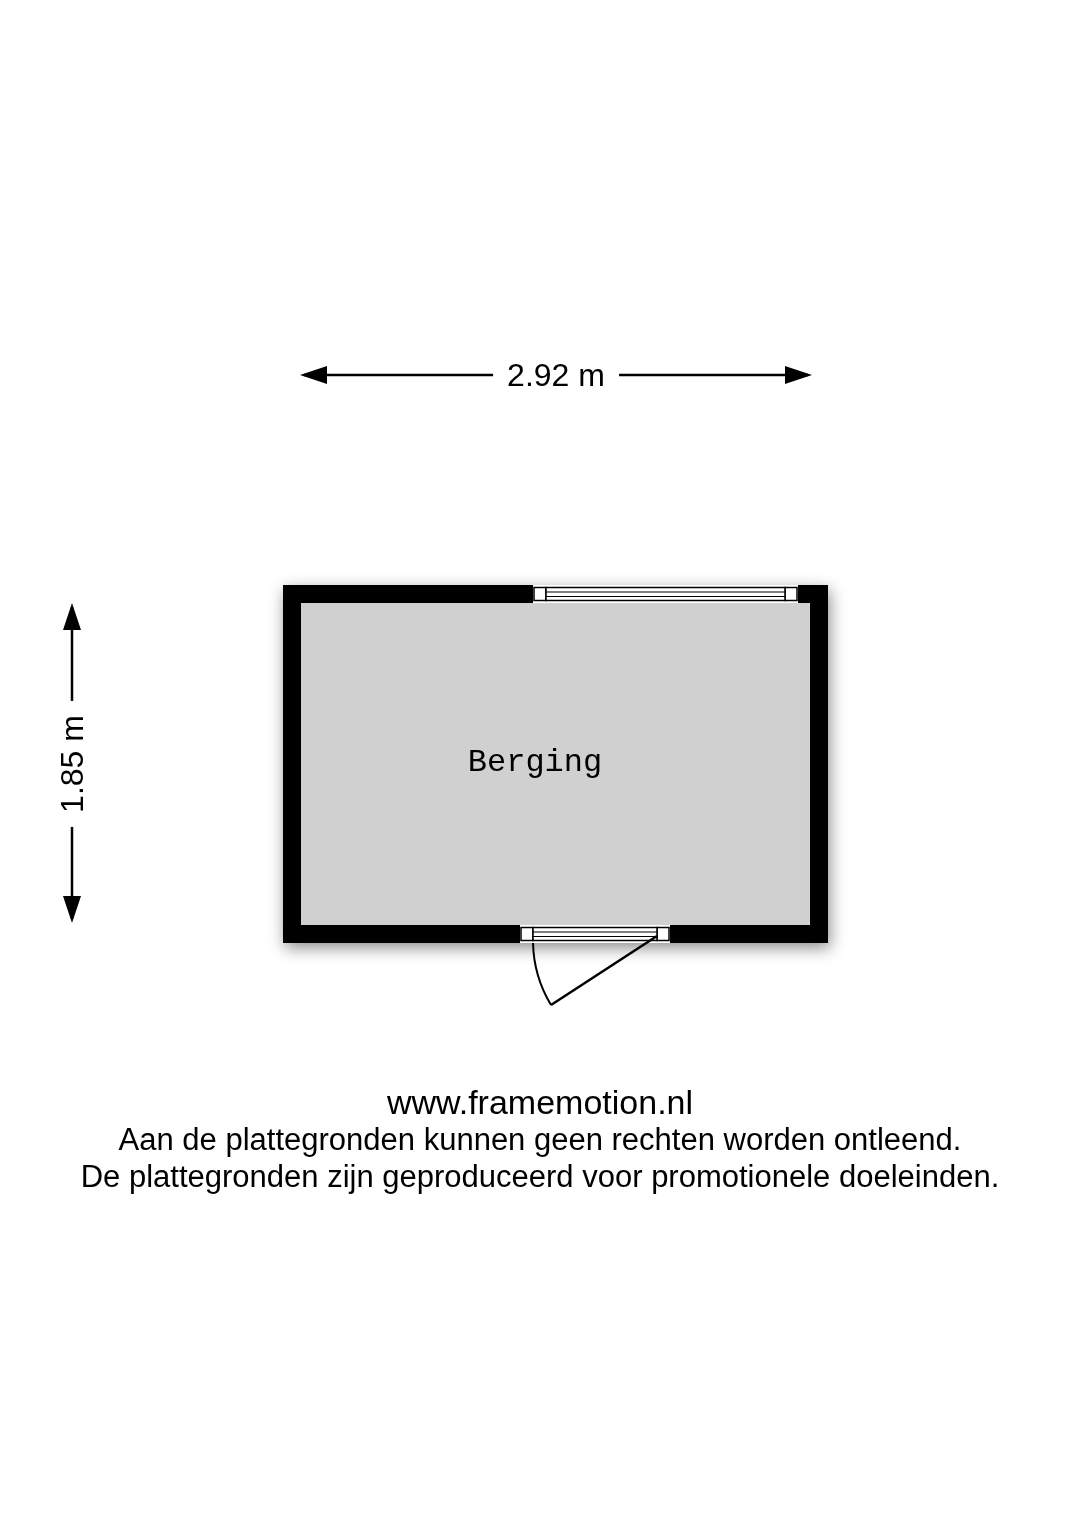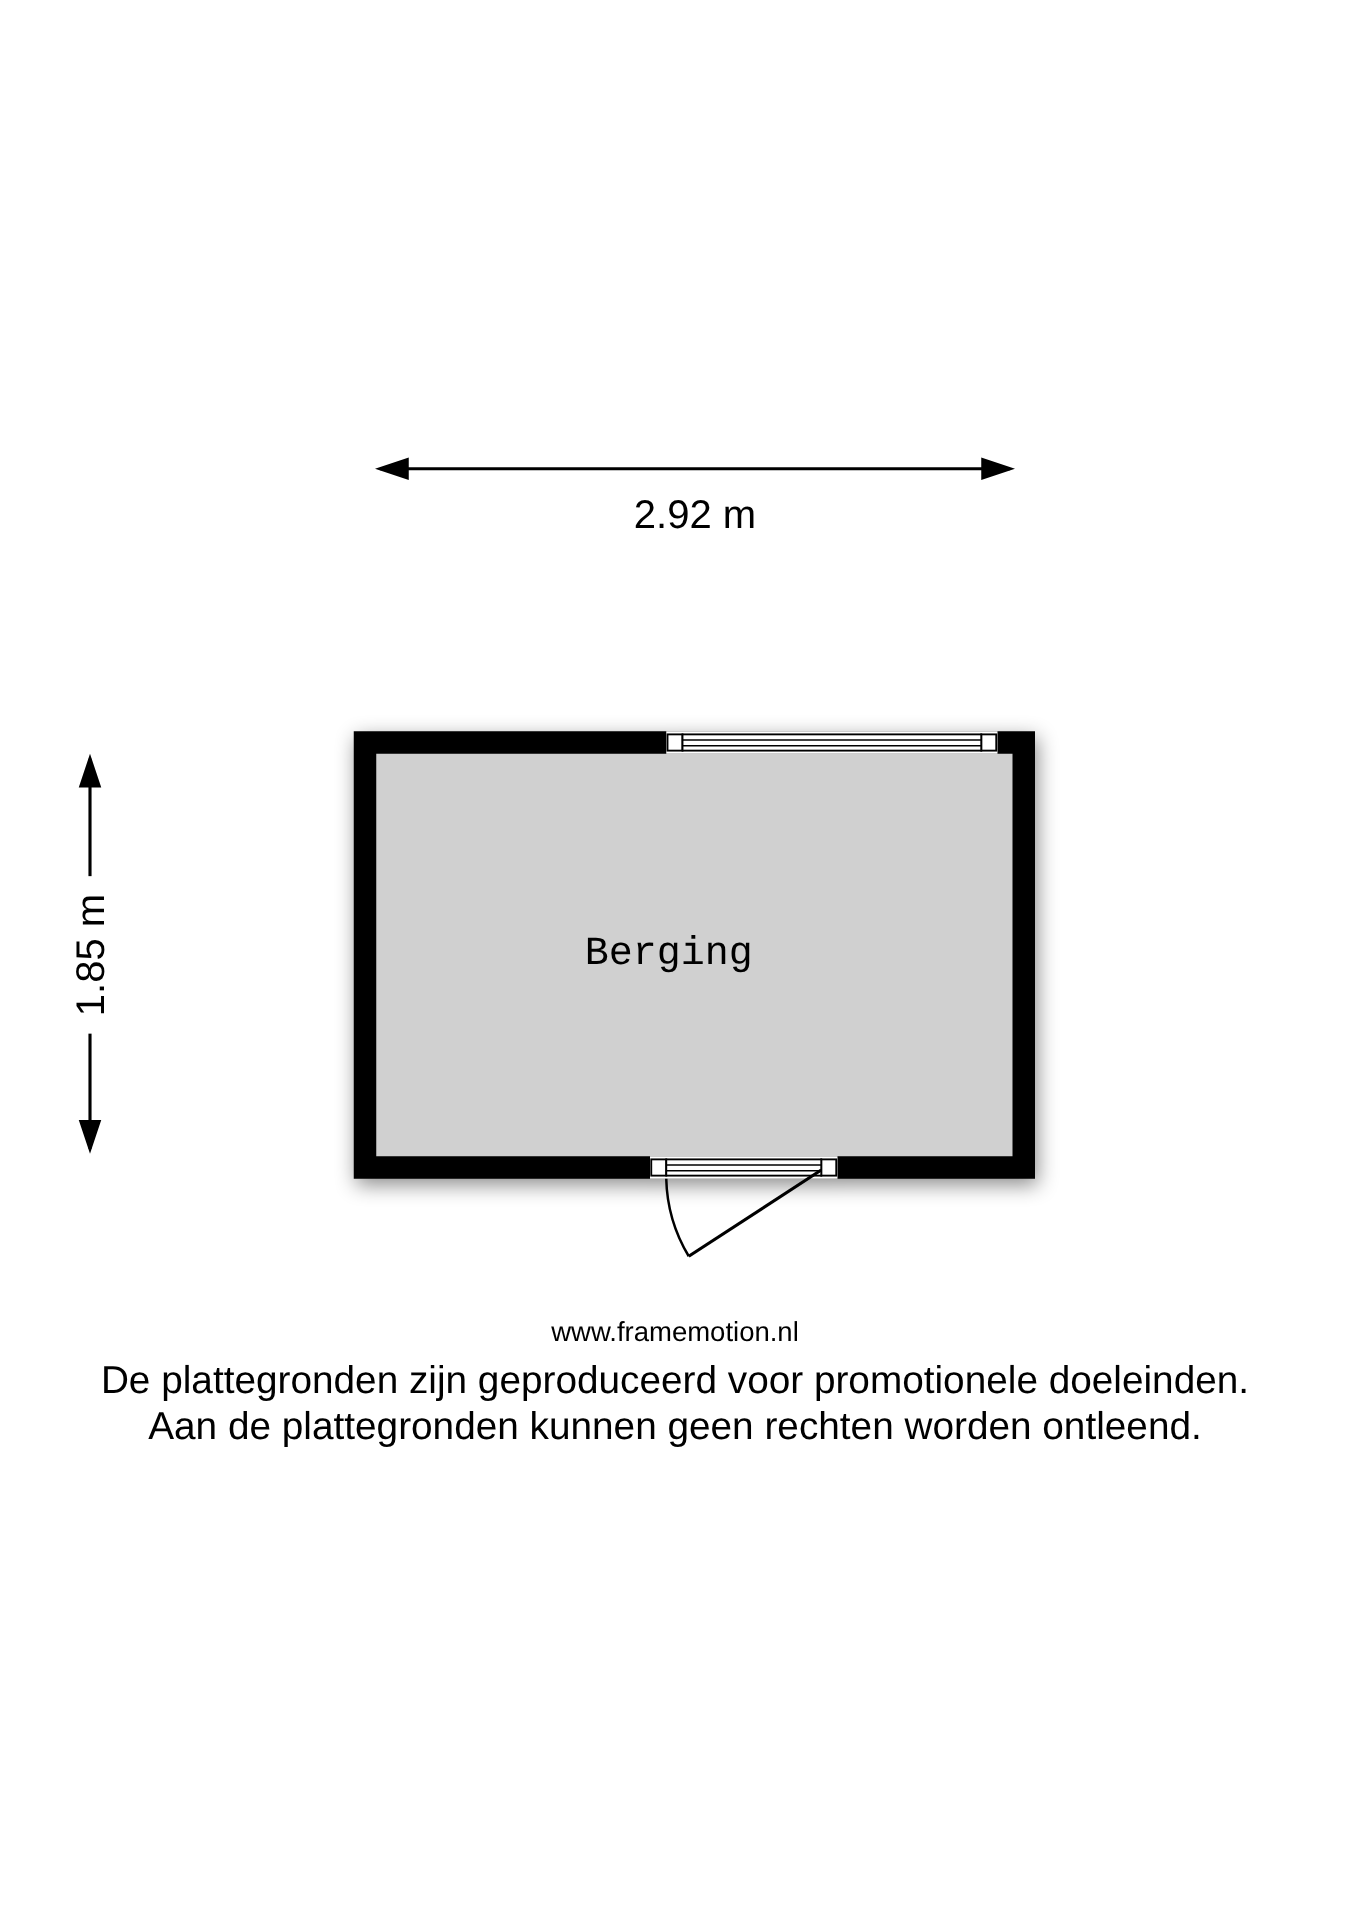--- a/index.html
+++ b/index.html
@@ -28,21 +28,20 @@
     color: #000000;
     background: #ffffff;
     padding: 0 14px;
     white-space: nowrap;
     line-height: 38px;
   }
   .dim-label.horizontal {
     left: 556px;
     top: 375px;
     transform: translate(-50%, -50%);
-    margin-top: 36px;
   }
   .dim-label.vertical {
     left: 72px;
     top: 764px;
     transform: translate(-50%, -50%) rotate(-90deg);
   }
   .room-label {
     position: absolute;
     left: 283px;
     top: 744px;
@@ -55,22 +54,23 @@
   }
   .footer {
     position: absolute;
     left: 0;
     top: 1047px;
     width: 1080px;
     text-align: center;
     color: #000000;
   }
   .footer .site {
-    font-size: 22px;
+    font-size: 34px;
     line-height: 38px;
+    margin-top: 36px;
   }
   .footer .disclaimer {
     font-size: 31px;
     line-height: 37px;
   }
   .shadowed {
     filter: drop-shadow(2px 5px 8px rgba(0, 0, 0, 0.45));
   }
 </style>
 </head>
@@ -124,17 +124,17 @@
   </svg>
 
   <div class="dim-label horizontal">2.92 m</div>
 
   <div class="dim-label vertical">1.85 m</div>
 
   <div class="room-label">Berging</div>
 
   <div class="footer">
     <div class="site">www.framemotion.nl</div>
+    <div class="disclaimer">Aan de plattegronden kunnen geen rechten worden ontleend.</div>
     <div class="disclaimer">De plattegronden zijn geproduceerd voor promotionele doeleinden.</div>
-    <div class="disclaimer">Aan de plattegronden kunnen geen rechten worden ontleend.</div>
   </div>
 
 </div>
 
 </body></html>

